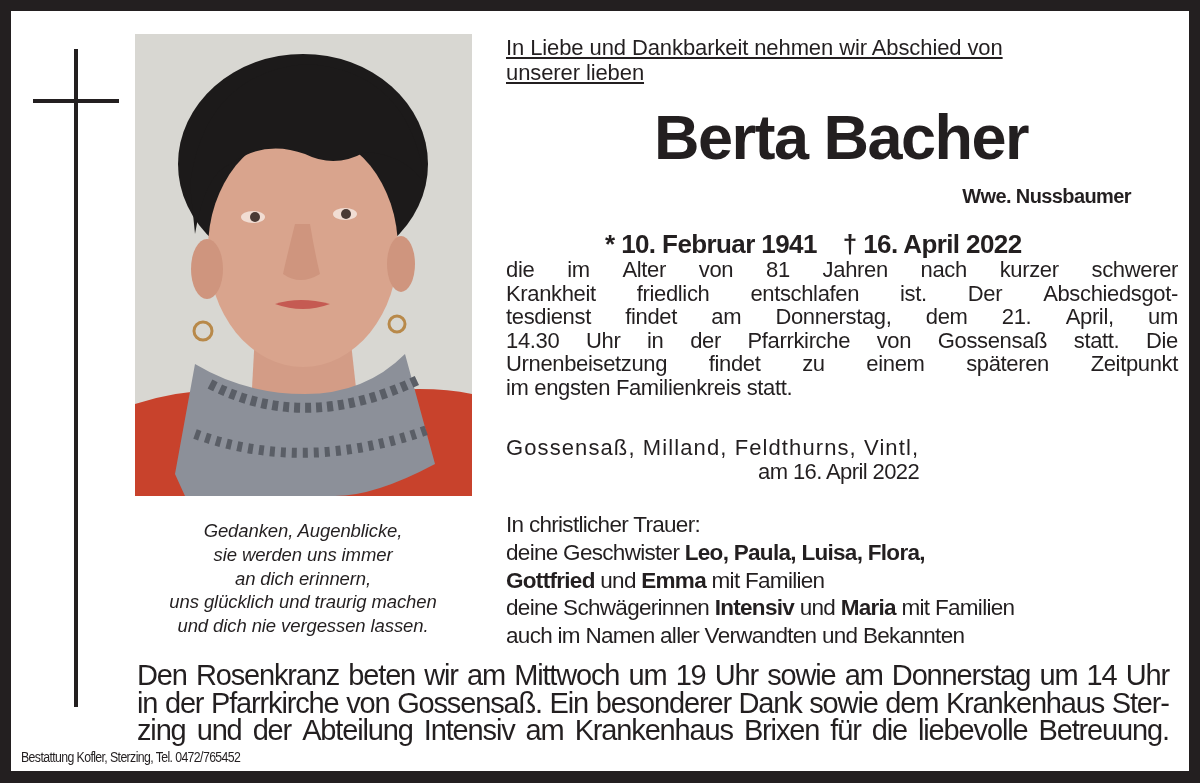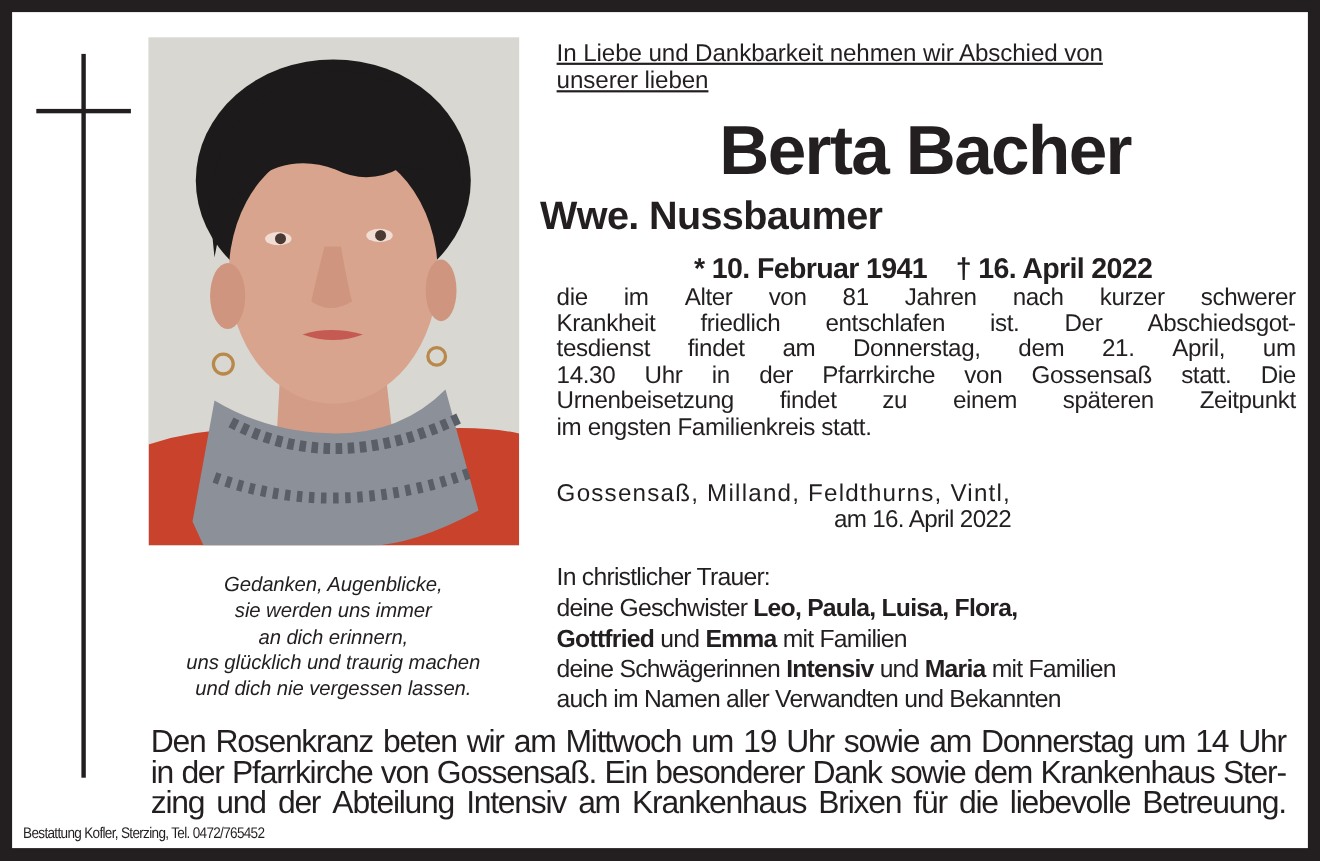--- a/index.html
+++ b/index.html
@@ -9,23 +9,23 @@
   .cross-v{position:absolute;left:63px;top:38px;width:4px;height:658px;background:#231f20;}
   .cross-h{position:absolute;left:22px;top:88px;width:86px;height:4px;background:#231f20;}
   .photo{position:absolute;left:124px;top:23px;width:337px;height:462px;overflow:hidden;background:#d6d5d0;}
   .photo svg{display:block;}
   .poem{position:absolute;left:118px;top:508px;width:348px;text-align:center;font-style:italic;
         font-size:18.5px;line-height:23.8px;color:#231f20;letter-spacing:-0.1px;}
   .poem div{white-space:nowrap;}
   .intro{position:absolute;left:495px;top:24px;font-size:22px;line-height:25px;white-space:nowrap;letter-spacing:-0.1px;text-decoration:underline;}
   .name{position:absolute;left:480px;width:700px;top:90px;text-align:center;font-weight:bold;
         font-size:63px;line-height:72px;letter-spacing:-1.5px;white-space:nowrap;}
-  .maiden{position:absolute;left:480px;width:640px;top:166px;text-align:left;font-weight:bold;
-          font-size:36px;line-height:38px;letter-spacing:-0.6px;white-space:nowrap;}
-  .dates{position:absolute;left:620px;top:218px;font-weight:bold;font-size:26px;line-height:30px;
+  .maiden{position:absolute;left:480px;width:640px;top:166px;text-align:right;font-weight:bold;
+          font-size:20px;line-height:38px;letter-spacing:-0.6px;white-space:nowrap;}
+  .dates{position:absolute;left:594px;top:218px;font-weight:bold;font-size:26px;line-height:30px;
          white-space:nowrap;letter-spacing:-0.6px;}
   .dates .gap{display:inline-block;width:26px;}
   .body{position:absolute;left:495px;top:247px;width:672px;font-size:22px;line-height:23.6px;letter-spacing:-0.35px;}
   .body .ln{white-space:nowrap;display:flex;justify-content:space-between;}
   .body .ln.last{justify-content:flex-start;}
   .places{position:absolute;left:495px;top:425px;font-size:22px;line-height:24px;white-space:nowrap;text-align:right;}
   .places .spaced{letter-spacing:1.1px;}
   .places .tight{letter-spacing:-0.6px;}
   .mourners{position:absolute;left:495px;top:500px;font-size:22.5px;line-height:27.8px;white-space:nowrap;letter-spacing:-0.7px;}
   .mourners b{font-weight:bold;}

